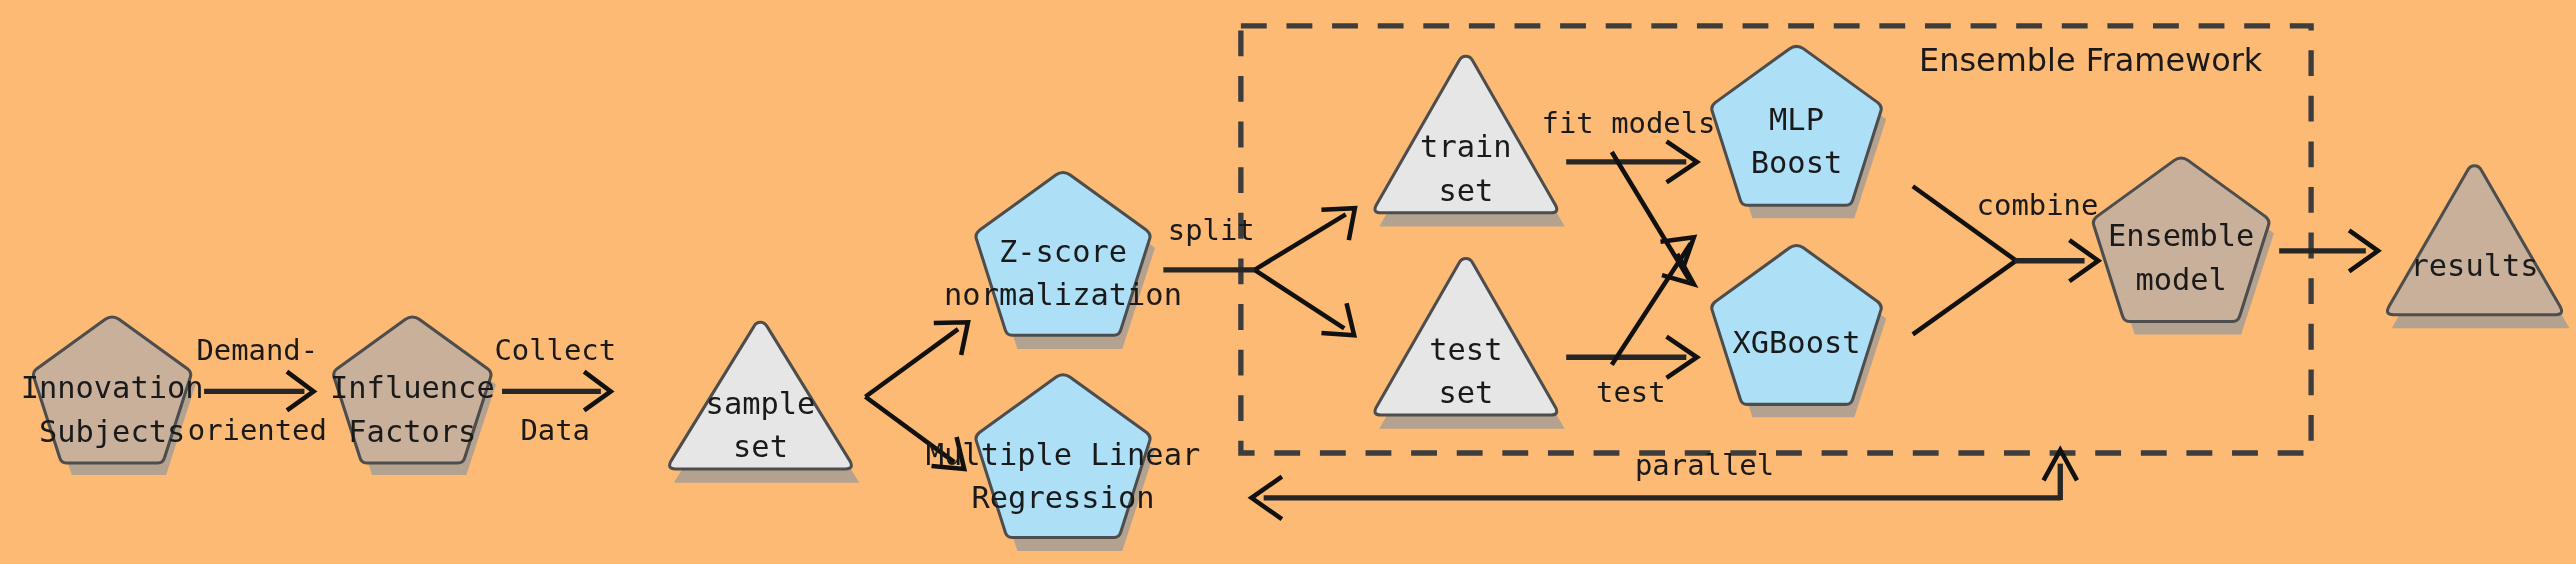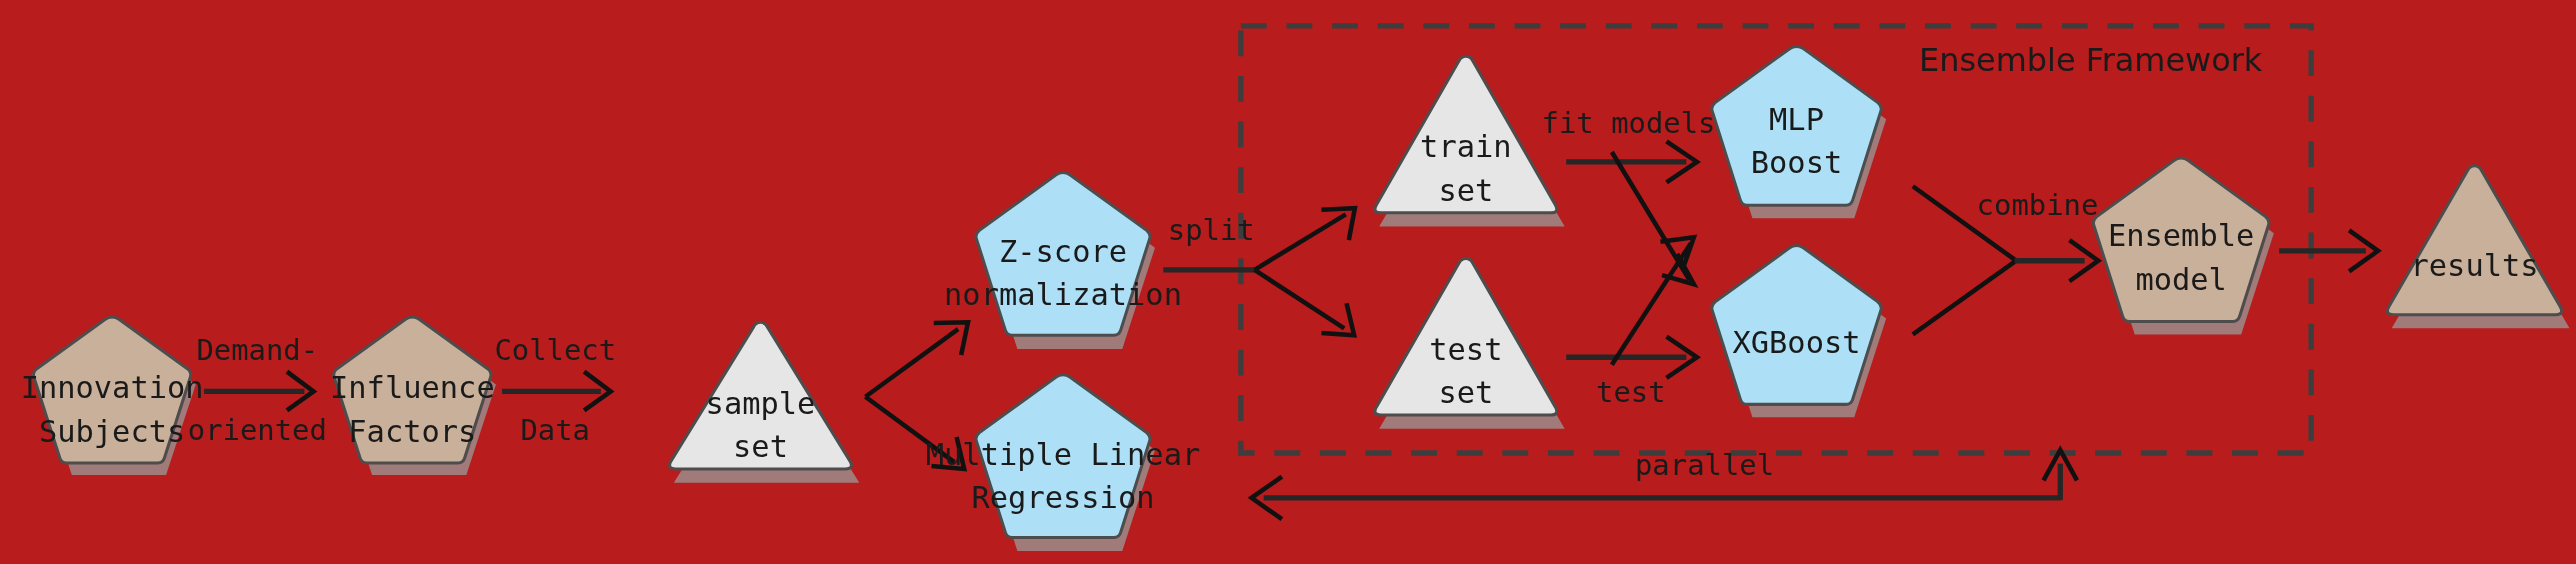--- a/index.html
+++ b/index.html
@@ -4,21 +4,21 @@
 <style>
   html, body {
     margin: 0;
     padding: 0;
     background: #ffffff;
   }
   #stage {
     position: relative;
     width: 2576px;
     height: 564px;
-    background: #b91c1c;
+    background: #fdba74;
     overflow: hidden;
     font-family: "DejaVu Sans Mono", monospace;
   }
   svg#scene {
     position: absolute;
     left: 0; top: 0;
     width: 2576px;
     height: 564px;
     display: block;
   }

